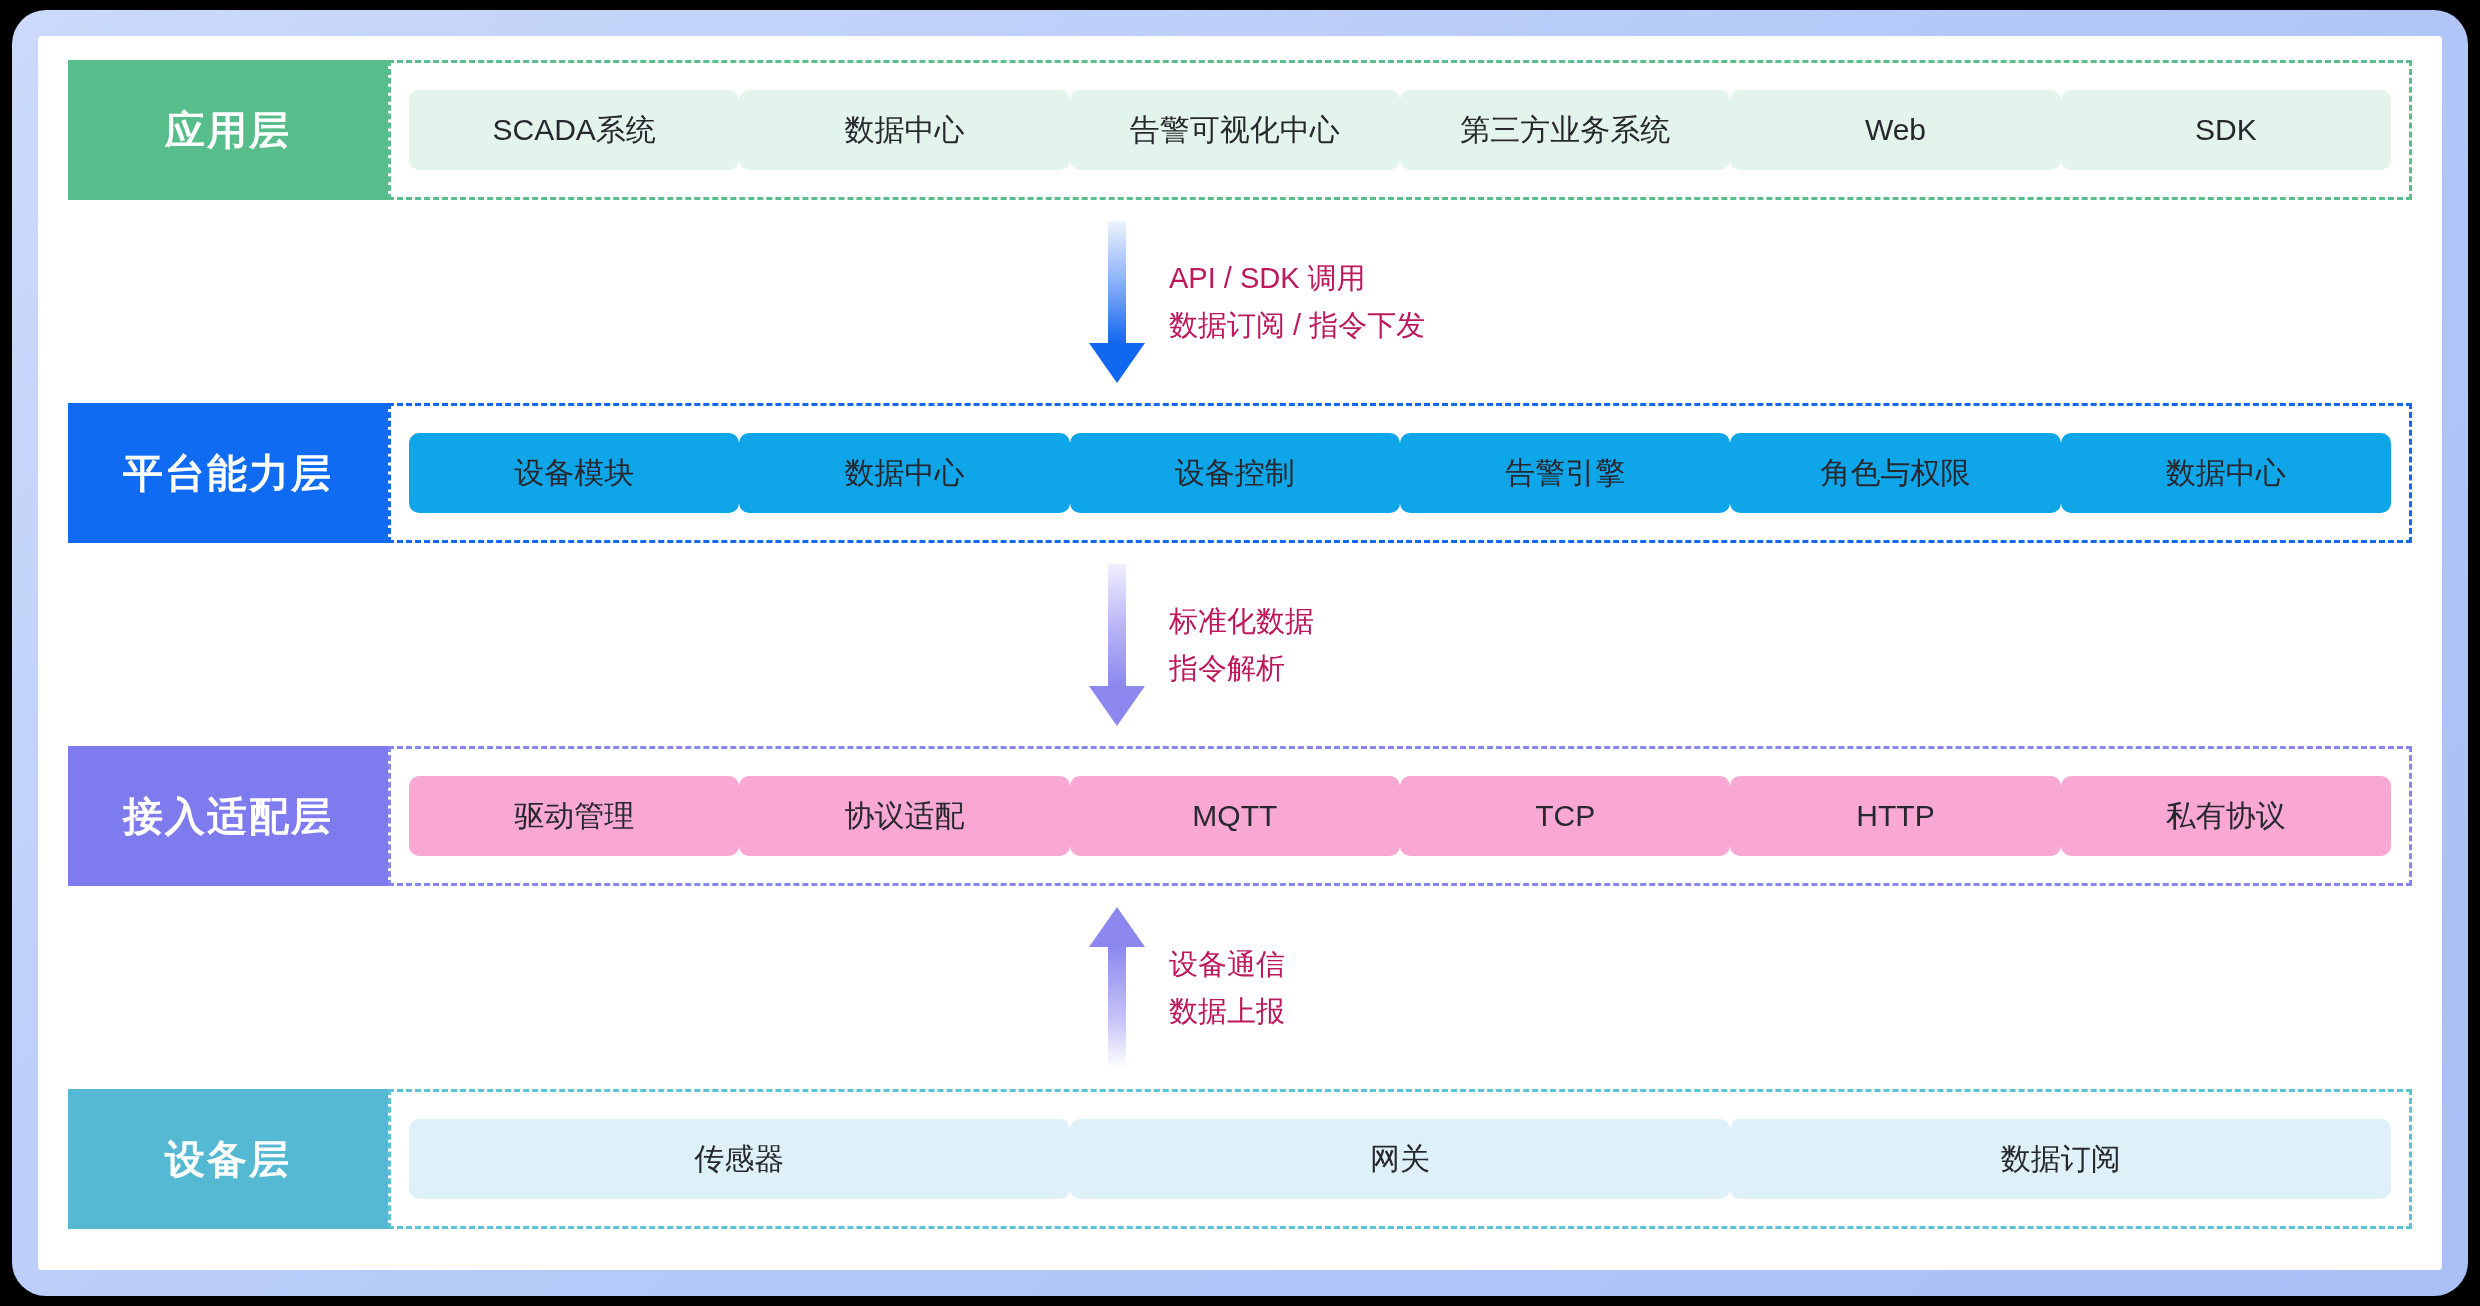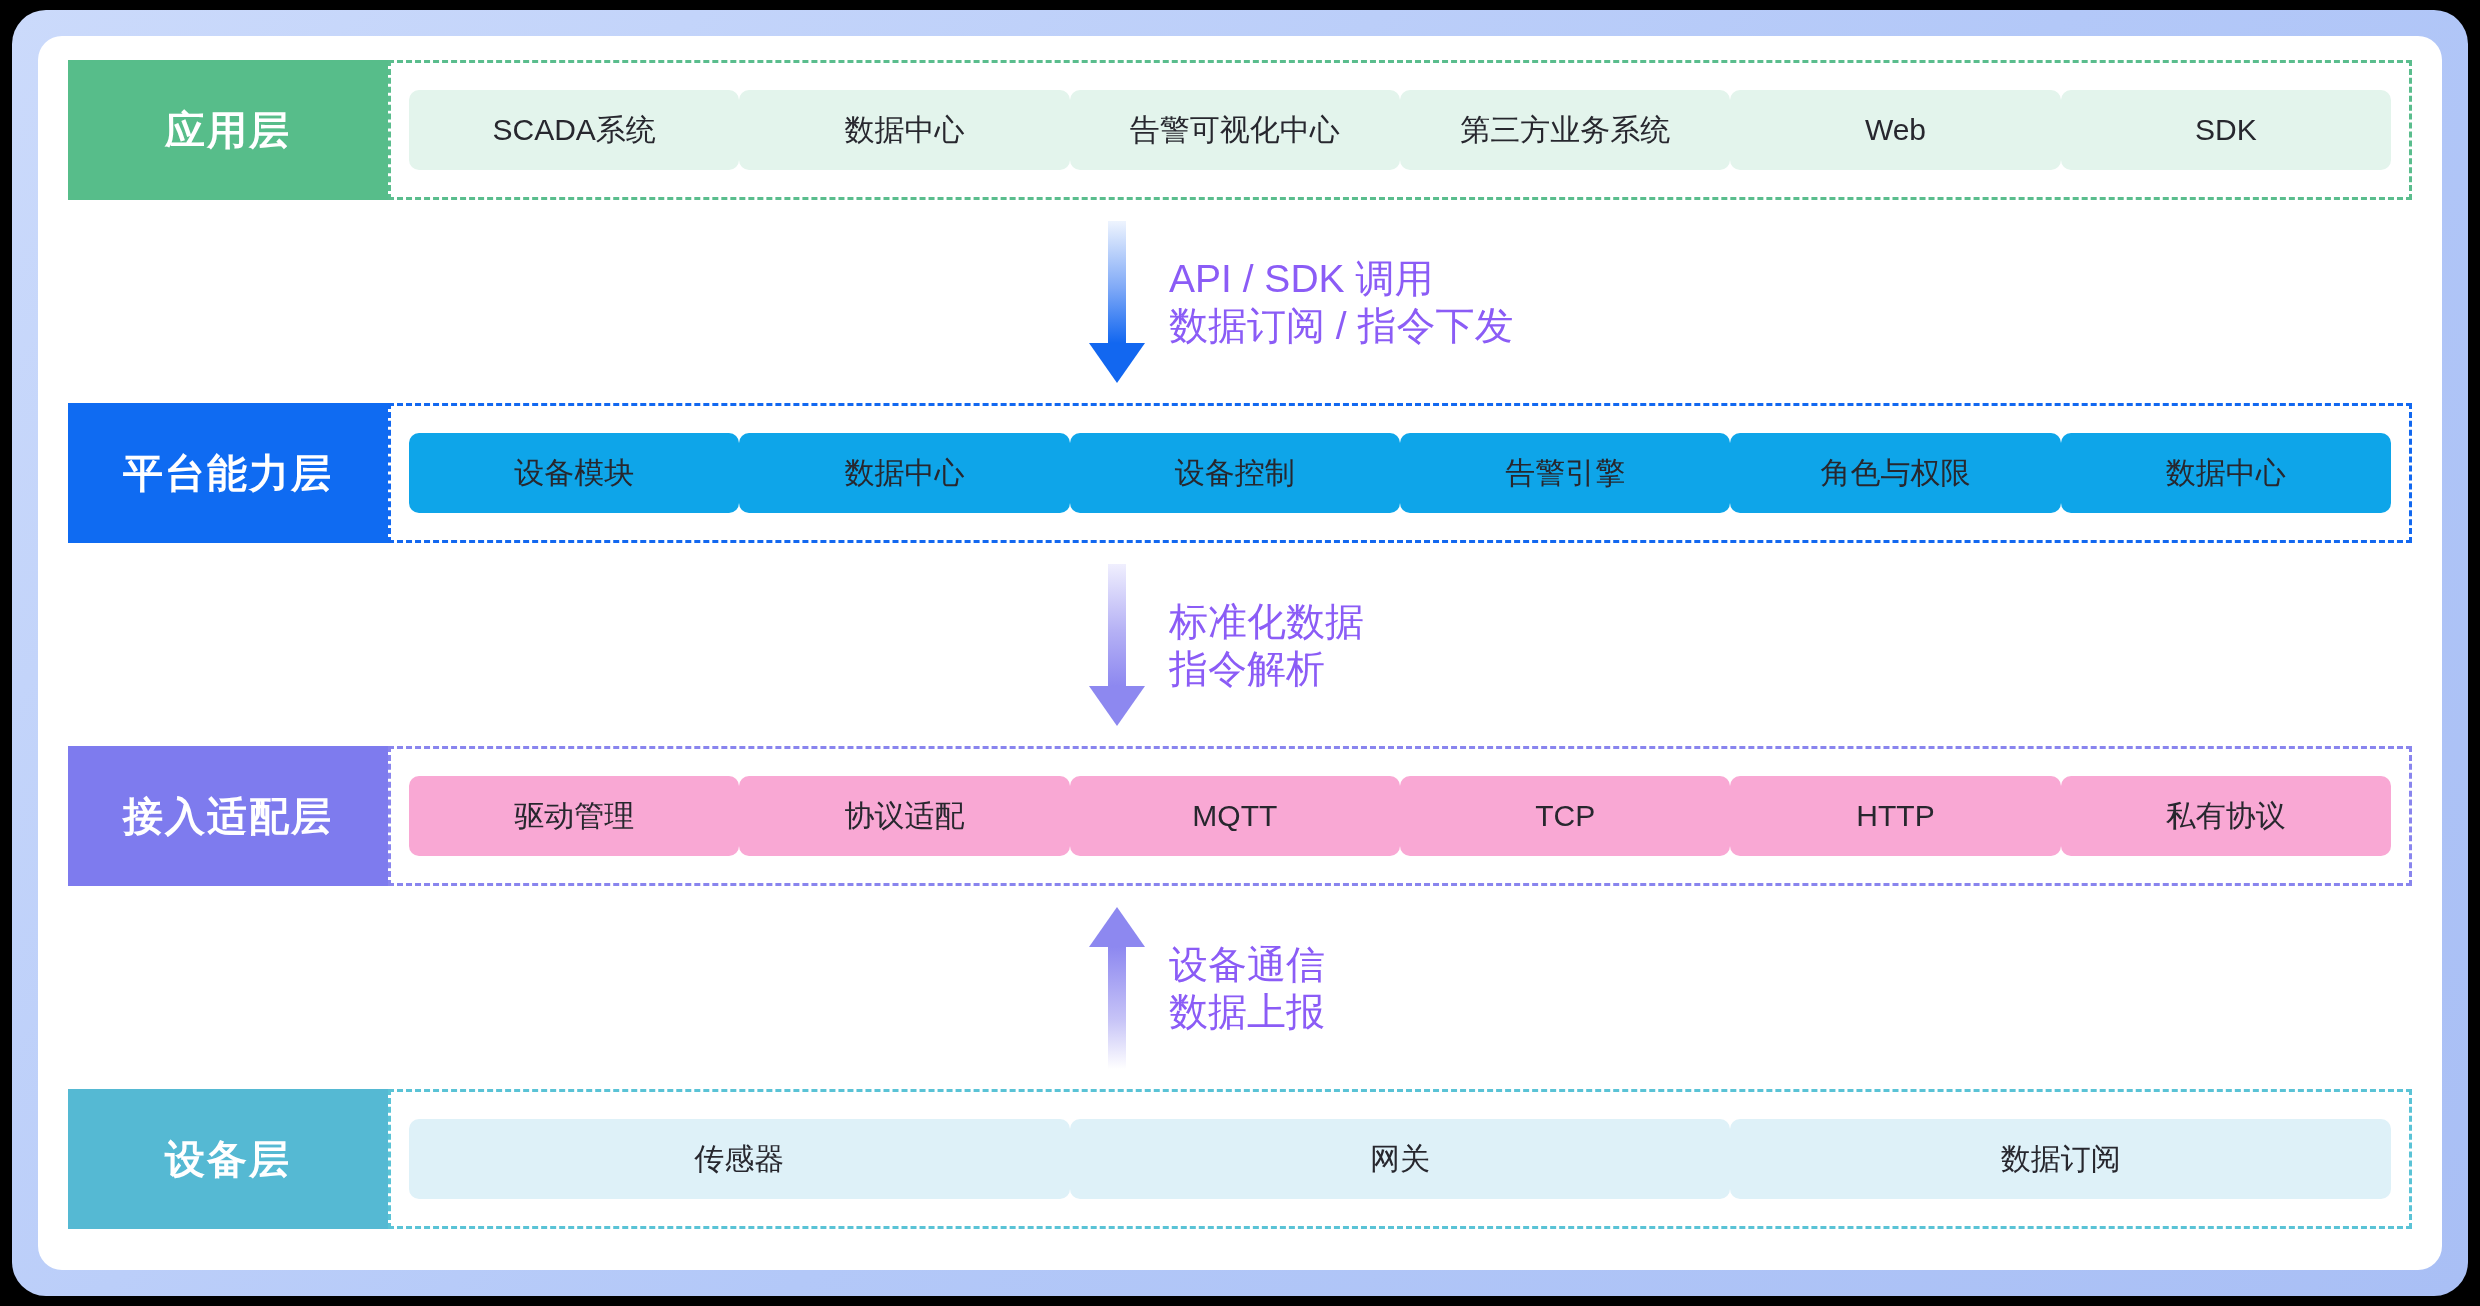--- a/index.html
+++ b/index.html
@@ -11,21 +11,21 @@
     overflow:hidden;
   }
   .frame{
     position:absolute;left:12px;top:10px;right:12px;bottom:10px;
     border-radius:34px;
     background:linear-gradient(135deg,#cbdafb 0%,#b3c8f8 55%,#a9bff5 100%);
   }
   .panel{
     position:absolute;left:26px;top:26px;right:26px;bottom:26px;
     background:#ffffff;
-    border-radius:24px;
+    border-radius:4px;
     padding:24px 30px;
     box-sizing:border-box;
     display:flex;flex-direction:column;
   }
   .layer-row{display:flex;align-items:stretch;height:140px;flex:none;}
   .layer-label{
     width:320px;flex:none;
     display:flex;align-items:center;justify-content:center;
     color:#ffffff;font-size:40px;font-weight:600;letter-spacing:2px;
   }
@@ -65,21 +65,21 @@
   .head-down{width:0;height:0;border-left:28px solid transparent;border-right:28px solid transparent;border-top:40px solid;}
   .head-up{width:0;height:0;border-left:28px solid transparent;border-right:28px solid transparent;border-bottom:40px solid;}
   .arrow-blue .shaft{background:linear-gradient(180deg,#eef4fe 0%,#7fa9f7 55%,#1267f0 100%);}
   .arrow-blue .head-down{border-top-color:#1267f0;}
   .arrow-purple .shaft{background:linear-gradient(180deg,#f0effe 0%,#b5b1f5 55%,#8d88f0 100%);}
   .arrow-purple .head-down{border-top-color:#8d88f0;}
   .arrow-purple-up .head-up{border-bottom-color:#8d88f0;}
   .arrow-purple-up .shaft{background:linear-gradient(180deg,#8d88f0 0%,#c7c4f7 60%,rgba(141,136,240,0) 100%);}
   .connector-text{
     margin-left:24px;
-    font-size:39px;line-height:47px;color:#8b5cf6;
+    font-size:29px;line-height:47px;color:#be185d;
   }
 </style>
 </head>
 <body>
 
 <div class="stage">
   <div class="frame">
     <div class="panel">
 
       <div class="layer-row layer-app">

